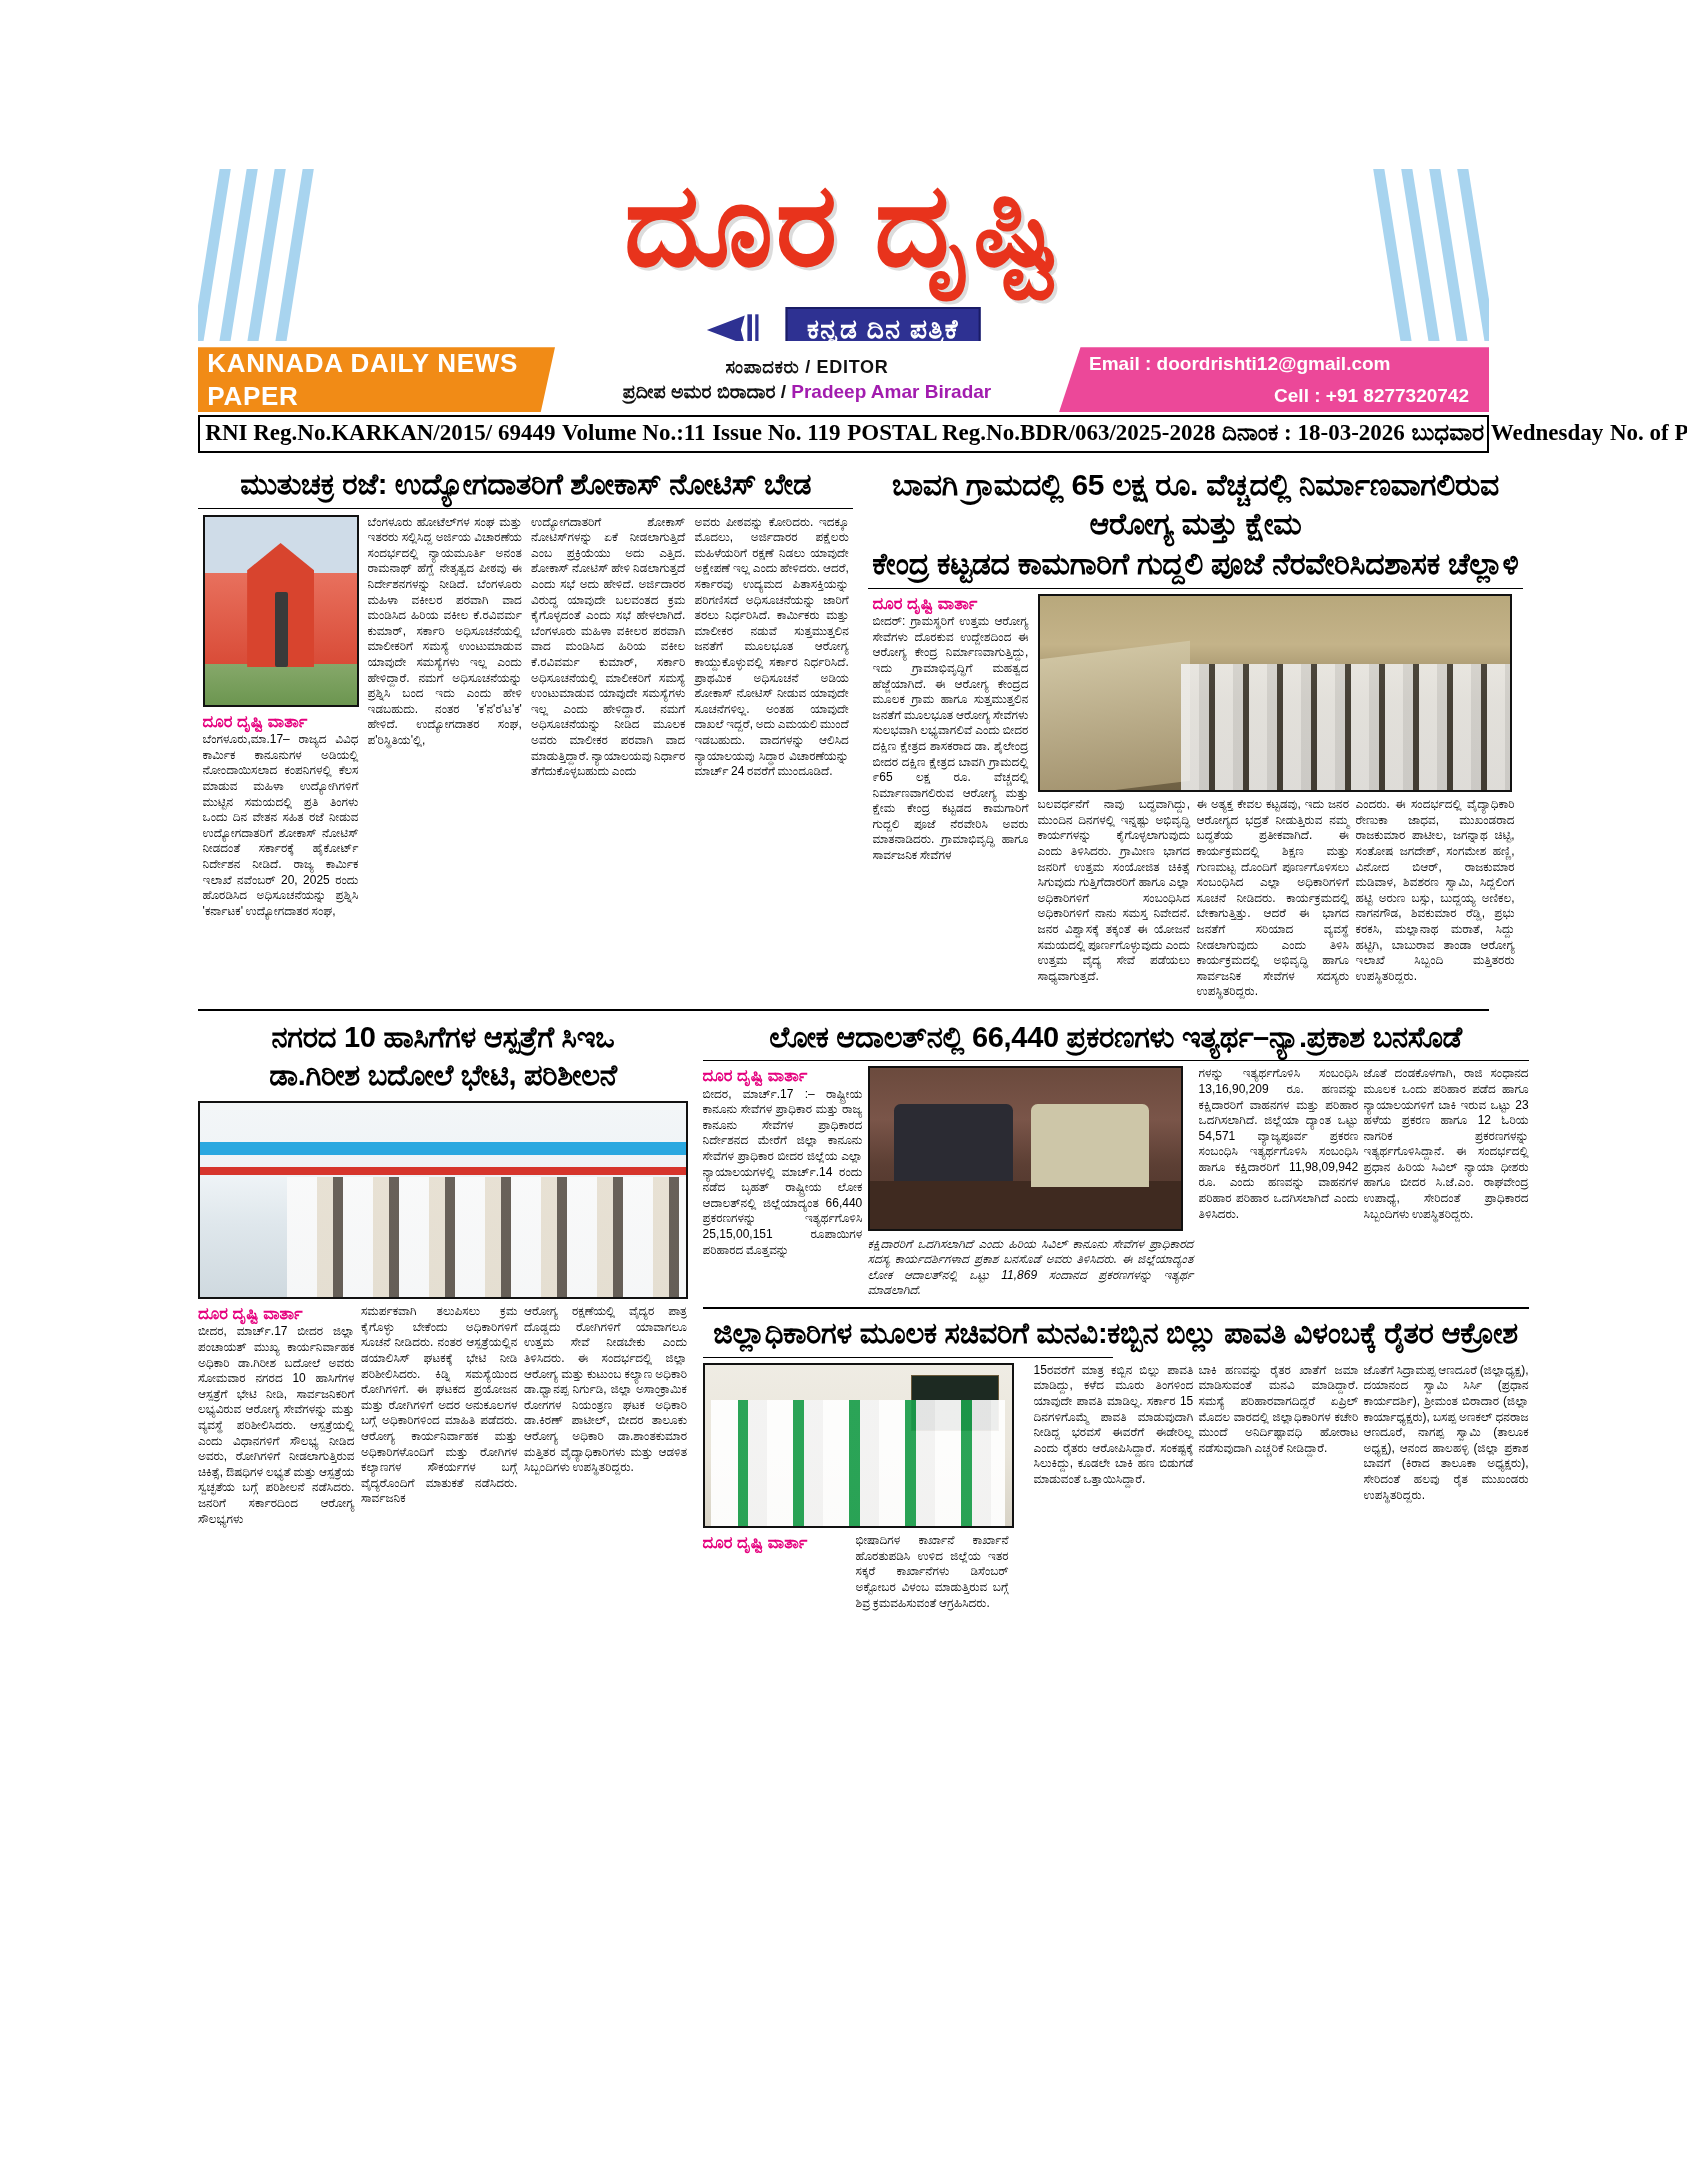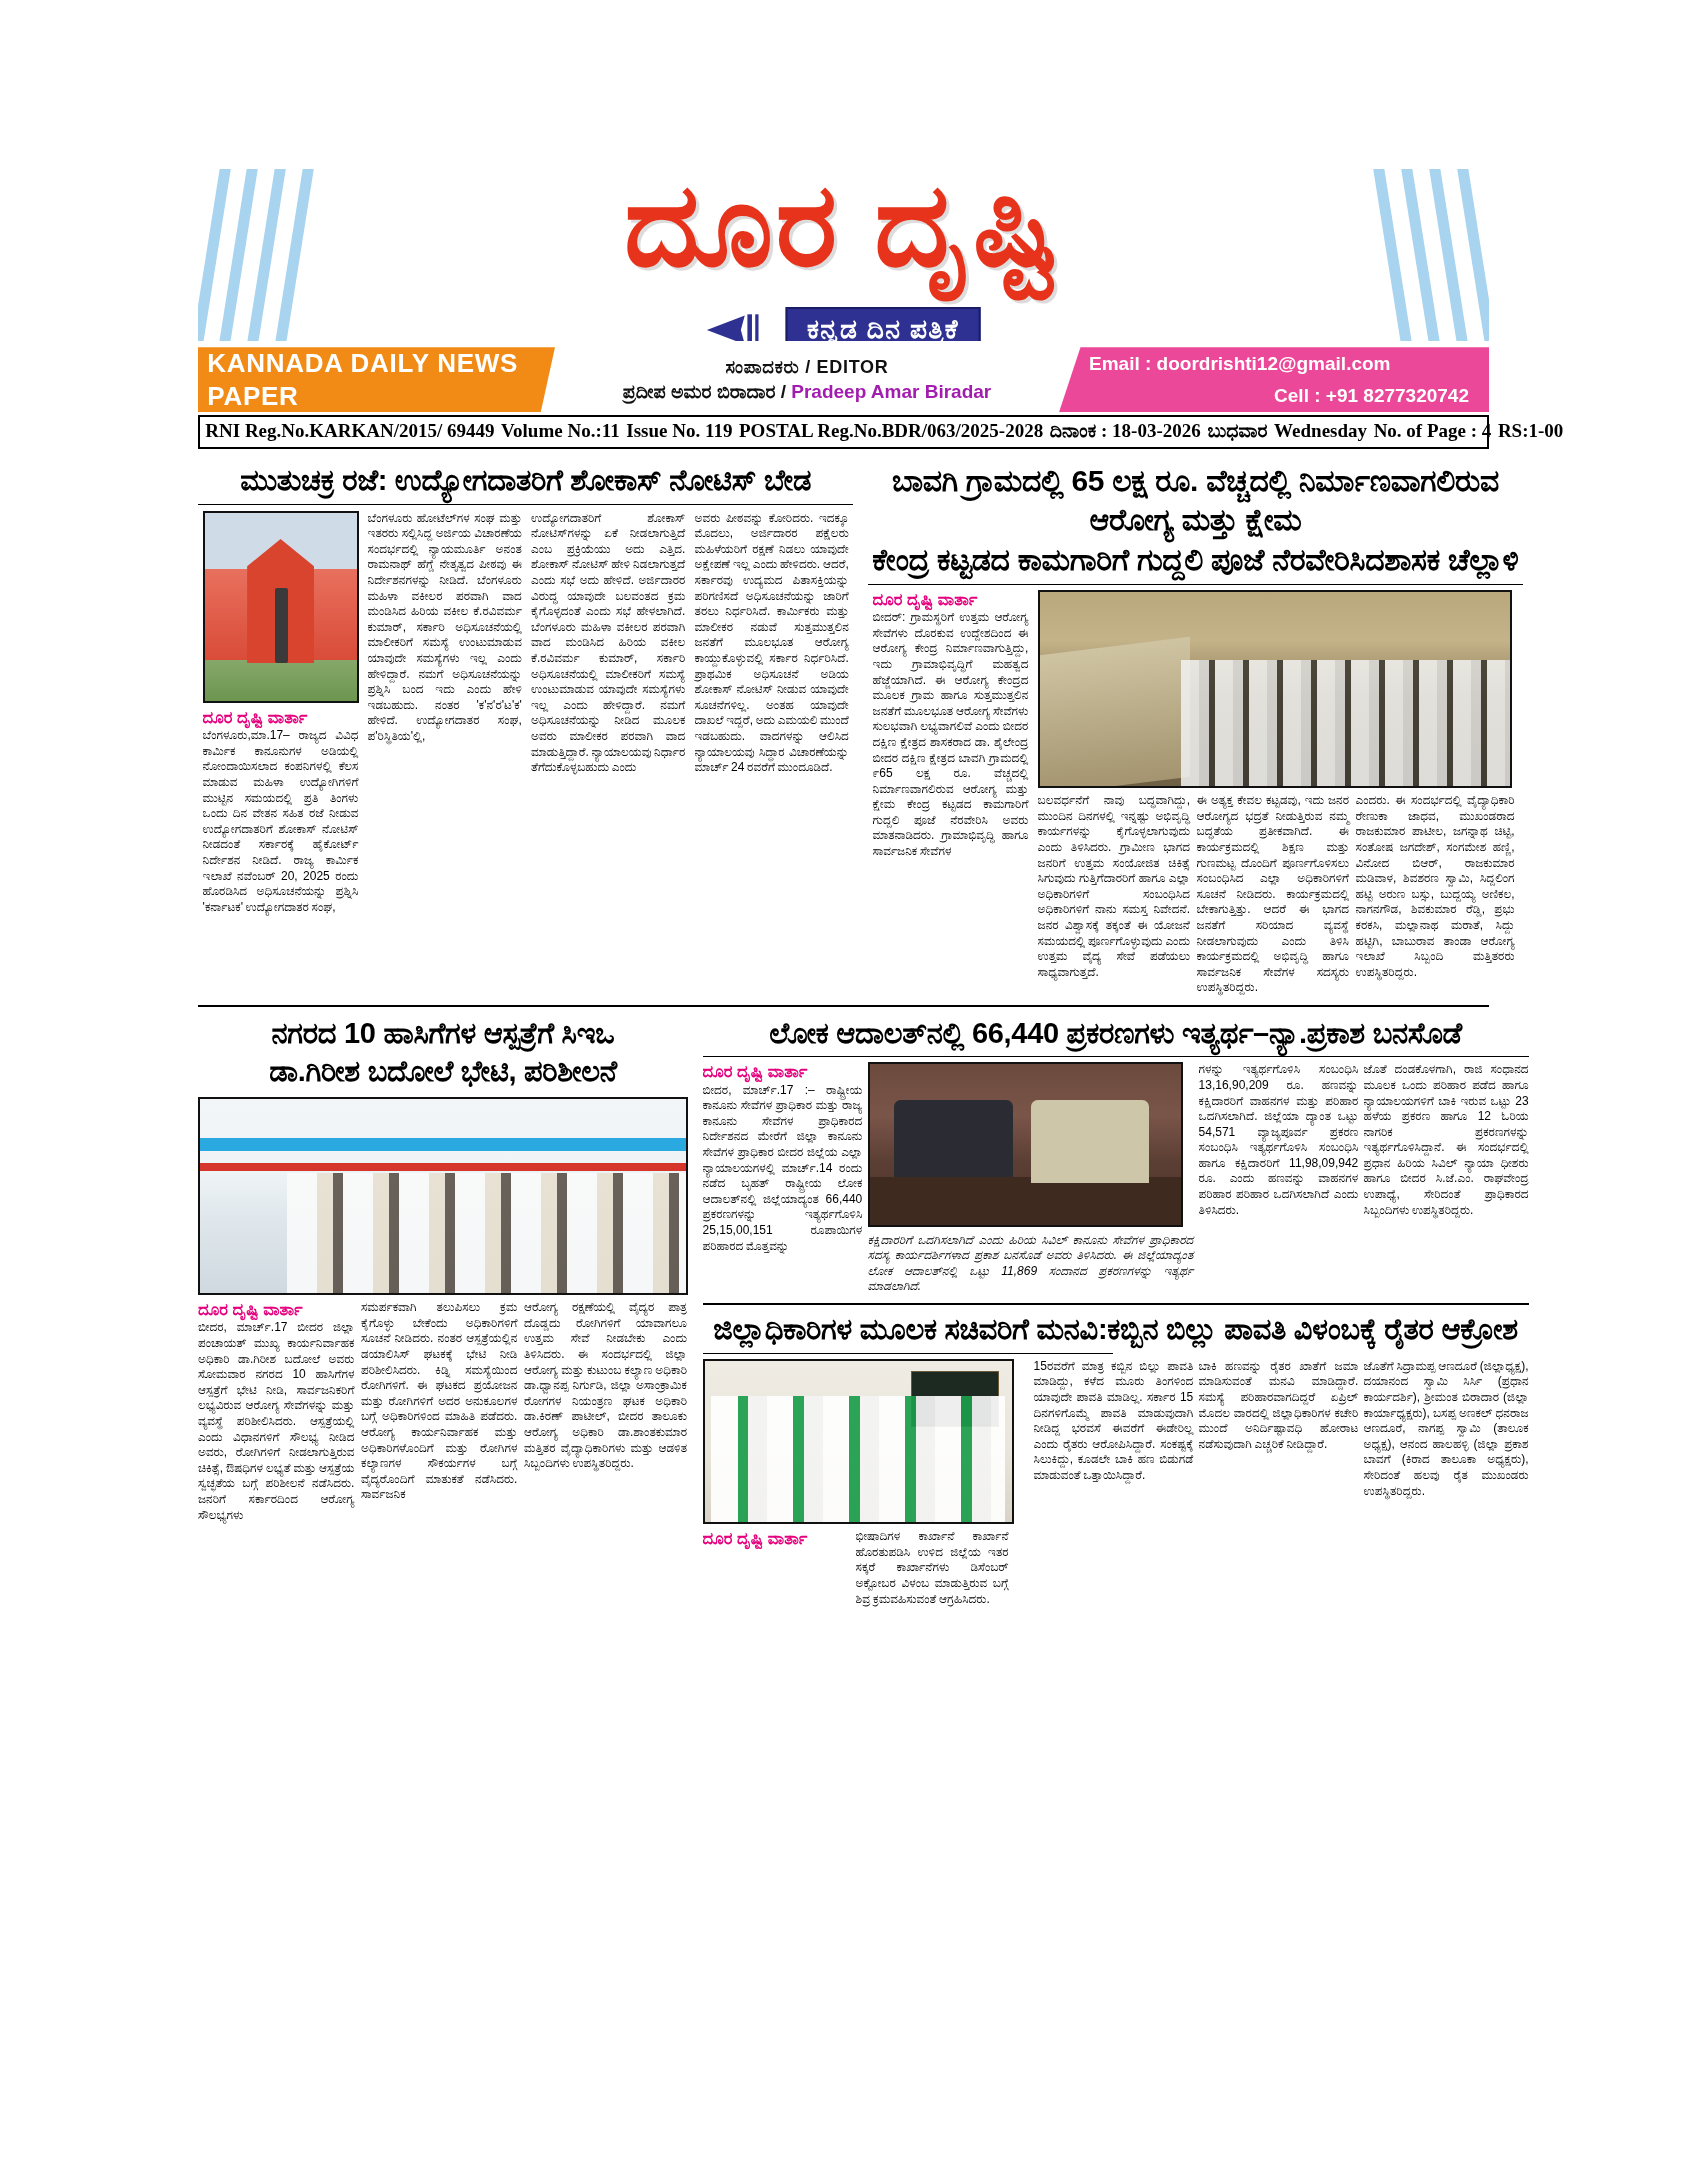--- a/index.html
+++ b/index.html
@@ -90,21 +90,21 @@
   }
   .banner-right div { font-size: 19px; font-weight: 700; line-height: 1.7; }
   .cell-line { text-align: right; padding-right: 20px; }
 
   
   .infobar {
     margin: 2.6px 198px 0 198px;
     border: 2px solid #000;
     padding: 3.3px 5.3px 4.6px 5.3px;
     font-family: "Liberation Serif", serif;
-    font-size: 19px; font-weight: 700;
+    font-size: 23px; font-weight: 700;
     display: flex; justify-content: space-between; align-items: center;
     white-space: nowrap;
   }
   .infobar span { margin-right: 6.6px; }
 
   
   .content { margin: 0 198px; }
   .hr-thick { border-top: 2px solid #000; margin-top: 4px; }
 
   .headline {

